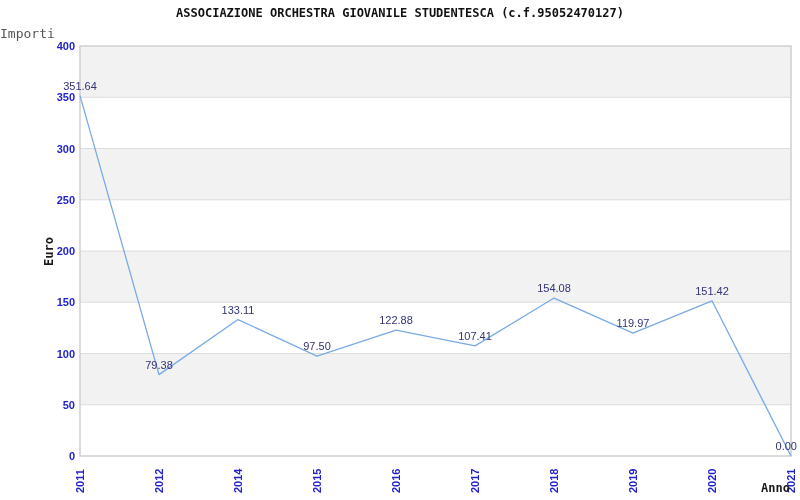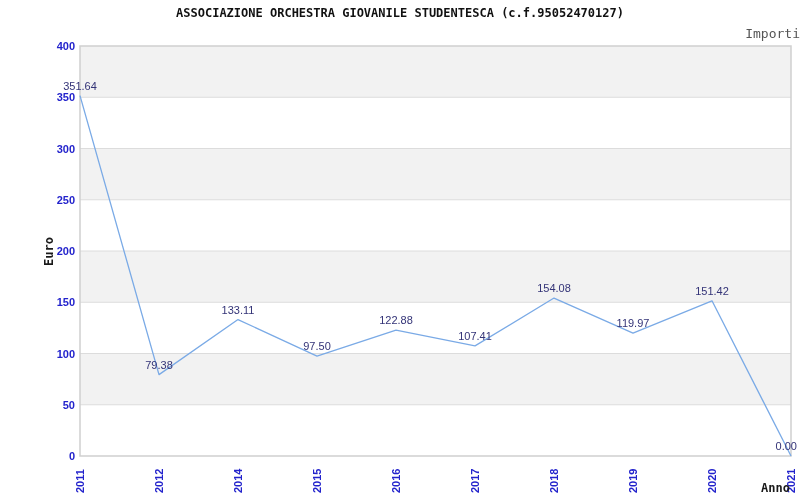--- a/index.html
+++ b/index.html
@@ -1,20 +1,20 @@
 <!DOCTYPE html>
 <html><head>
 <meta charset="utf-8">
 <style>
   html,body{margin:0;padding:0;background:#ffffff;}
   .figure{position:relative;width:800px;height:500px;background:#ffffff;overflow:hidden;
           font-family:"Liberation Sans",sans-serif;}
   .chart-title{position:absolute;top:6px;left:0;width:800px;text-align:center;
                font:bold 12px "DejaVu Sans Mono",monospace;color:#111111;letter-spacing:0px;}
-  .chart-subtitle{position:absolute;top:26px;left:0;width:800px;text-align:right;
+  .chart-subtitle{position:absolute;top:26px;left:0;width:800px;text-align:left;
                   font:13px "DejaVu Sans Mono",monospace;color:#555555;}
   svg{position:absolute;top:0;left:0;}
   .ytick{font:bold 11px "Liberation Sans",sans-serif;}
   .xtick{font:bold 11px "Liberation Sans",sans-serif;}
   .plabel{font:11px "Liberation Sans",sans-serif;}
   .axtitle{font:bold 12px "DejaVu Sans Mono",monospace;}
 </style>
 </head>
 <body>
 

